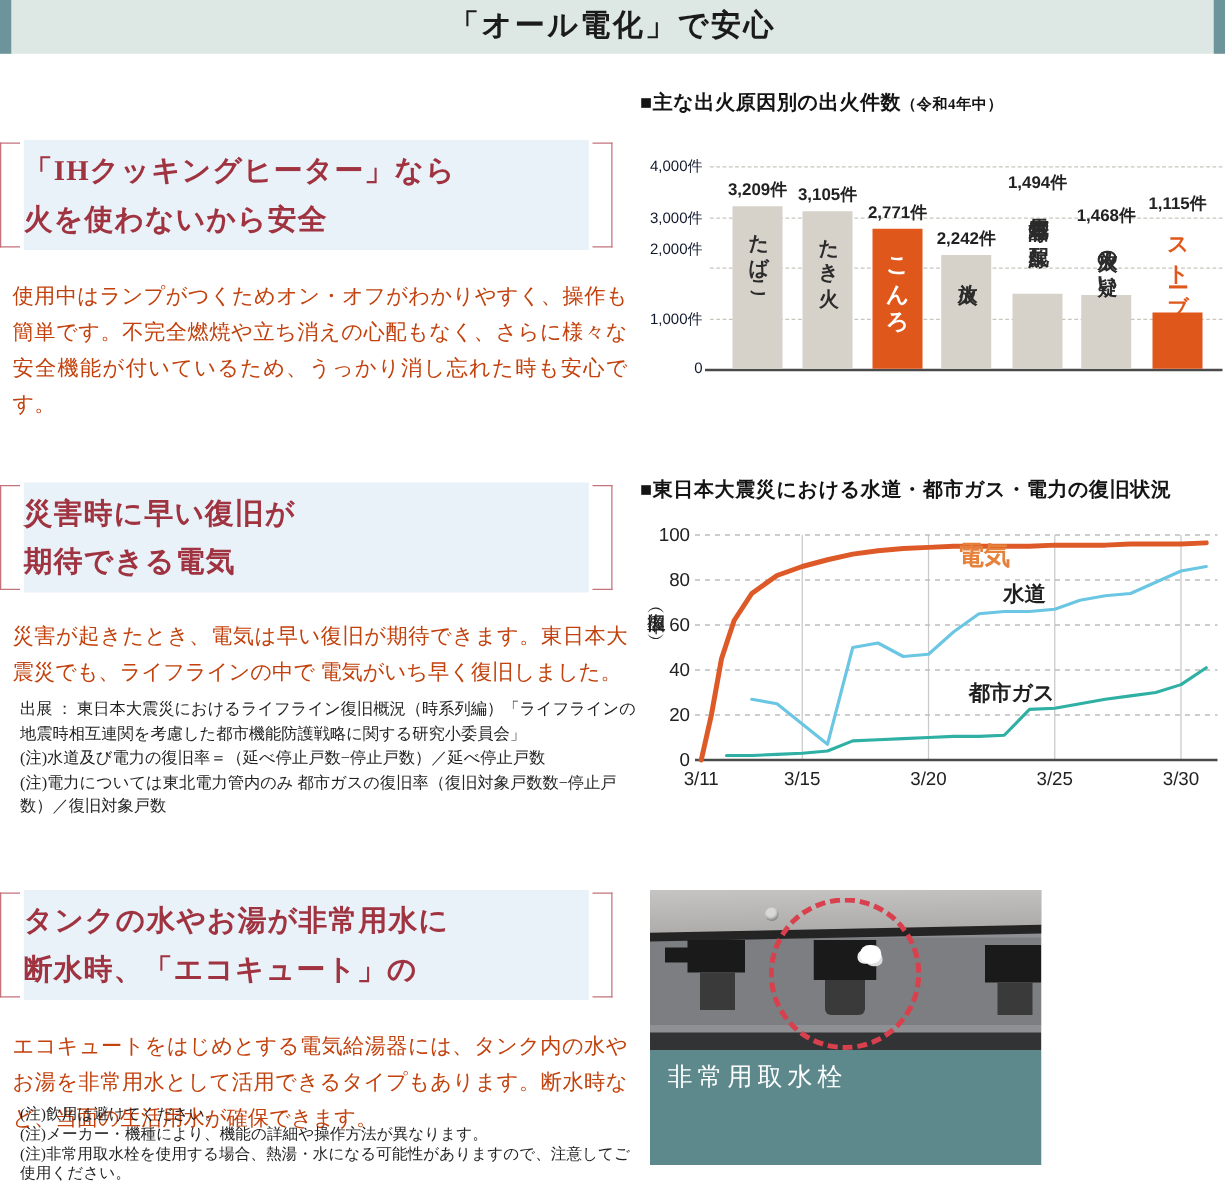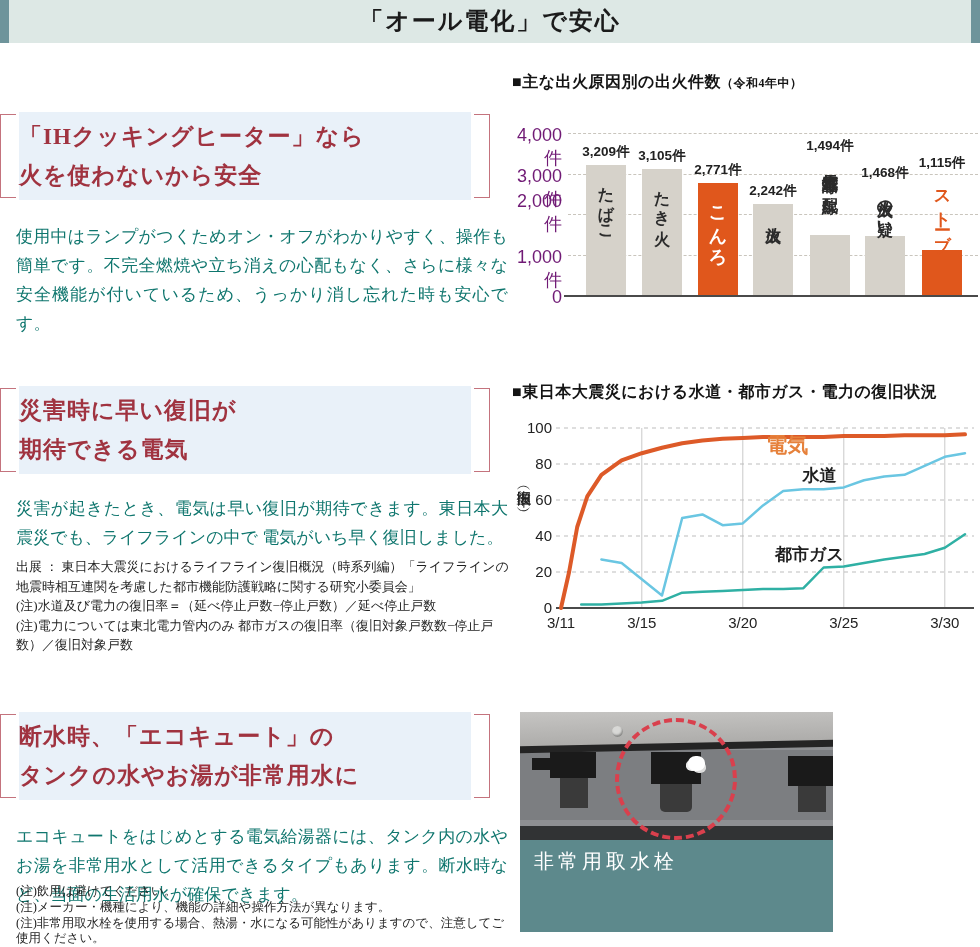--- a/index.html
+++ b/index.html
@@ -16,36 +16,36 @@
   
   .hbox{position:absolute;left:0;width:490px;height:88px;}
   .bracket{position:absolute;top:2px;bottom:2px;width:15px;border:1.5px solid #c4737d;}
   .bracket.l{left:0;border-right:none;}
   .bracket.r{right:0;border-left:none;}
   .hblue{position:absolute;left:19px;right:19px;top:0;bottom:0;background:#e9f1f9;
          display:flex;flex-direction:column;justify-content:center;}
   .hline{font-size:23px;line-height:39px;color:#a03340;
          font-weight:600;letter-spacing:1px;}
 
-  .bodytext{position:absolute;left:16px;width:492px;font-size:17px;line-height:29px;
-            text-align:justify;color:#0f766e;}
+  .bodytext{position:absolute;left:10px;width:492px;font-size:17px;line-height:29px;
+            text-align:justify;color:#c2410c;}
   .notes{position:absolute;left:0;width:496px;font-size:13px;color:#1f1f1f;margin-left:16px;}
   .notes p{margin:0;line-height:19.5px;}
   .notes.tight p{line-height:15.8px;font-size:12.5px;}
 
   
   .charttitle{position:absolute;left:512px;font-size:16px;font-weight:600;color:#141414;letter-spacing:.5px;}
   .charttitle .small{font-size:12px;font-weight:600;}
 
   
   #barchart{position:absolute;left:512px;top:130px;width:468px;height:200px;
             font-family:"Liberation Sans","DejaVu Sans",sans-serif;}
   .bgrid{position:absolute;left:56px;right:2px;border-top:1.5px dashed #c9c5bd;}
   .baxis{position:absolute;left:52px;right:2px;top:165px;height:2px;background:#4a4a4a;}
-  .ytickb{position:absolute;left:0;width:50px;text-align:right;font-size:18px;color:#701a75;}
+  .ytickb{position:absolute;left:0;width:50px;text-align:right;font-size:12px;color:#0f172a;}
   .bar{position:absolute;}
   .catwrap{position:absolute;display:flex;justify-content:center;}
   .catwrap span{writing-mode:vertical-rl;text-orientation:upright;font-weight:bold;
                 font-size:16px;letter-spacing:1px;line-height:18px;}
   .valb{position:absolute;text-align:center;font-size:13.5px;font-weight:600;color:#222;}
 
   
   #linechart{position:absolute;left:512px;top:400px;width:468px;height:235px;
              font-family:"Liberation Sans","DejaVu Sans",sans-serif;}
   .yaxislabel{position:absolute;left:2px;top:78px;writing-mode:vertical-rl;
@@ -105,22 +105,22 @@
   <div class="notes" style="top:557px;">
     <p>出展 ： 東日本大震災におけるライフライン復旧概況（時系列編）「ライフラインの地震時相互連関を考慮した都市機能防護戦略に関する研究小委員会」</p>
     <p>(注)水道及び電力の復旧率＝（延べ停止戸数−停止戸数）／延べ停止戸数</p>
     <p>(注)電力については東北電力管内のみ 都市ガスの復旧率（復旧対象戸数数−停止戸数）／復旧対象戸数</p>
   </div>
 
   <div class="hbox" style="top:712px;">
     <div class="bracket l"></div>
     <div class="bracket r"></div>
     <div class="hblue">
+      <div class="hline">タンクの水やお湯が非常用水に</div>
       <div class="hline">断水時、「エコキュート」の</div>
-      <div class="hline">タンクの水やお湯が非常用水に</div>
     </div>
   </div>
   <div class="bodytext" style="top:822px;">エコキュートをはじめとする電気給湯器には、タンク内の水やお湯を非常用水として活用できるタイプもあります。断水時など、当面の生活用水が確保できます。</div>
   <div class="notes tight" style="top:884px;">
     <p>(注)飲用は避けてください。</p>
     <p>(注)メーカー・機種により、機能の詳細や操作方法が異なります。</p>
     <p>(注)非常用取水栓を使用する場合、熱湯・水になる可能性がありますので、注意してご使用ください。</p>
 
   </div>
 

